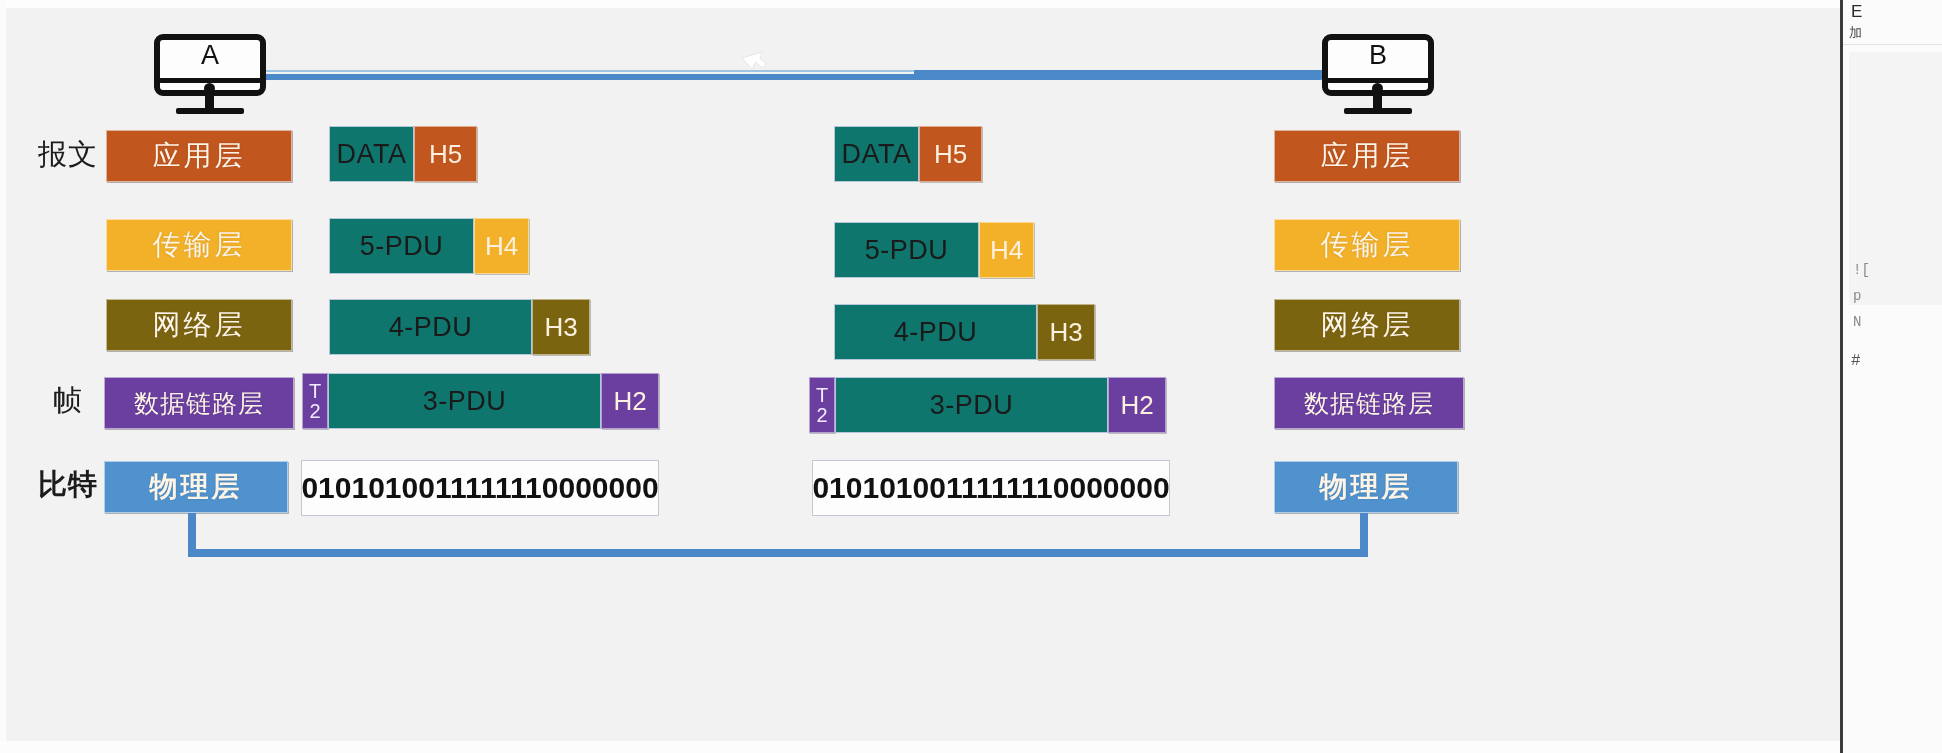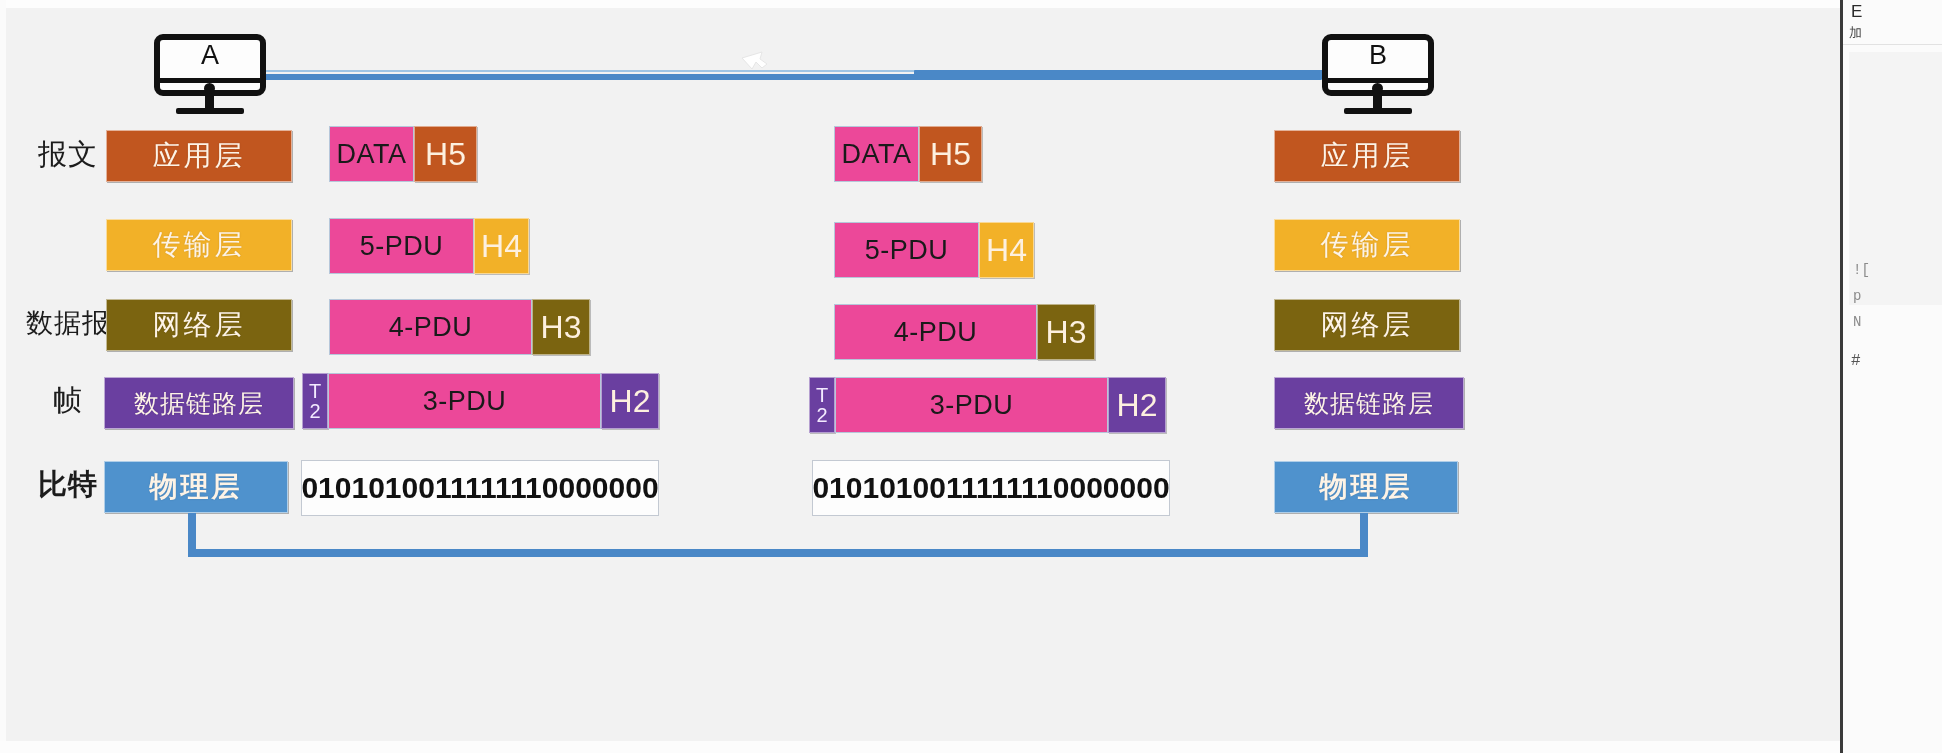--- a/index.html
+++ b/index.html
@@ -77,28 +77,28 @@
     color:#fdf3e6; font-size:28px; letter-spacing:3px;
     border:1px solid rgba(255,255,255,.55);
     box-shadow: 1px 1px 0 rgba(120,120,120,.55);
     font-family:"DejaVu Sans", sans-serif;
     text-shadow: 0 0 2px rgba(0,0,0,.15);
   }
 
   
   .pdu { position:absolute; height:56px; display:flex; align-items:stretch; }
   .pdu-body {
-    background:#ec4899; border:1px solid #b6c7da;
+    background:#0f766e; border:1px solid #b6c7da;
     display:flex; align-items:center; justify-content:center;
     color:#1a1a1a; font-size:27px; letter-spacing:.5px;
     font-family:"Liberation Sans", sans-serif;
   }
   .pdu-head {
     display:flex; align-items:center; justify-content:center;
-    color:#fdf0df; font-size:32px;
+    color:#fdf0df; font-size:26px;
     border:1px solid rgba(255,255,255,.5);
     box-shadow: 1px 1px 0 rgba(120,120,120,.45);
     font-family:"Liberation Sans", sans-serif;
   }
   .pdu-tail {
     display:flex; flex-direction:column; align-items:center; justify-content:center;
     color:#f3eaff; font-size:20px; line-height:1.0;
     border:1px solid rgba(255,255,255,.5);
     box-shadow: 1px 1px 0 rgba(120,120,120,.45);
     font-family:"Liberation Sans", sans-serif;
@@ -200,21 +200,20 @@
 
       <div class="pdu" style="left:828px; top:9px;">
         <div class="pdu-body" style="width:145px;">5-PDU</div>
         <div class="pdu-head" style="width:55px; background:#f2b128;">H4</div>
       </div>
 
       <div class="layer-box" style="left:1268px; top:6px; width:186px; background:#f2b128;">传输层</div>
     </div>
 
     <div class="row" style="top:286px;">
-      <div class="row-label wide">数据报</div>
 
       <div class="layer-box" style="left:100px; top:5px; width:186px; background:#7b6410;">网络层</div>
 
       <div class="pdu" style="left:323px; top:5px;">
         <div class="pdu-body" style="width:203px;">4-PDU</div>
         <div class="pdu-head" style="width:58px; background:#7b6410;">H3</div>
       </div>
 
       <div class="pdu" style="left:828px; top:10px;">
         <div class="pdu-body" style="width:203px;">4-PDU</div>

